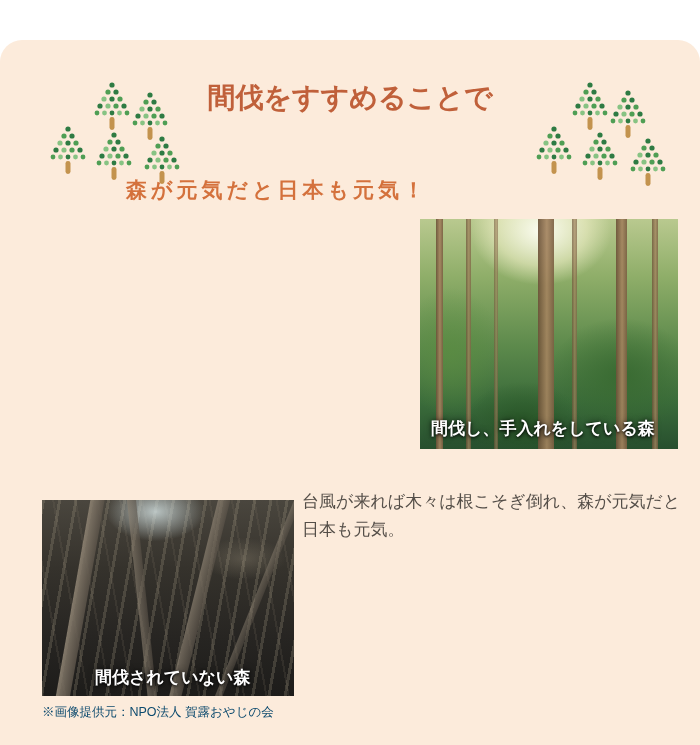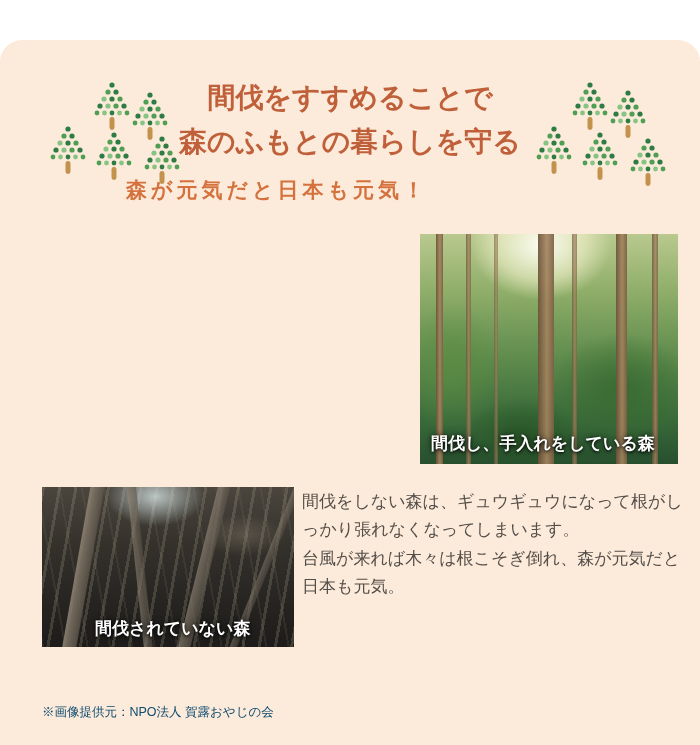--- a/index.html
+++ b/index.html
@@ -21,31 +21,31 @@
   .tree { position:absolute; width:36px; height:52px; }
 
   
   .bodytext { font-size:17px; line-height:28.4px; color:#544e48; }
   .col-left  { position:absolute; left:40px;  top:186px; width:384px; }
   .col-right { position:absolute; left:302px; top:448px; width:384px; }
   .col-left  p.gap, .col-right p.gap { margin-top:5px; }
 
   
   .photo { position:absolute; overflow:hidden; }
-  .photo-thinned { left:420px; top:194px; width:258px; height:230px;
+  .photo-thinned { left:420px; top:179px; width:258px; height:230px;
     background:
       radial-gradient(ellipse 90px 70px at 47% 5%, rgba(255,255,246,.95), rgba(255,250,215,.5) 50%, rgba(255,250,215,0) 78%),
       radial-gradient(ellipse 70px 90px at 12% 58%, rgba(90,140,65,.75), rgba(90,140,65,0) 72%),
       radial-gradient(ellipse 100px 80px at 78% 68%, rgba(55,105,48,.9), rgba(55,105,48,0) 72%),
       radial-gradient(ellipse 80px 55px at 40% 88%, rgba(40,85,38,.9), rgba(40,85,38,0) 72%),
       linear-gradient(180deg, #b9c98f 0%, #8fae69 25%, #5d8a4c 55%, #3a6b3a 80%, #274f2e 100%);
   }
   .trunk { position:absolute; top:0; height:100%;
            background:linear-gradient(90deg,#6b5238,#a4845f 55%,#7a5f42); opacity:.92; }
-  .photo-unthinned { left:42px; top:447px; width:252px; height:160px;
+  .photo-unthinned { left:42px; top:460px; width:252px; height:196px;
     background:
       radial-gradient(ellipse 70px 42px at 45% 6%, rgba(205,218,218,.85), rgba(205,218,218,0) 70%),
       radial-gradient(ellipse 60px 30px at 80% 30%, rgba(150,140,120,.35), rgba(150,140,120,0) 70%),
       repeating-linear-gradient(100deg, rgba(165,155,132,.25) 0 3px, rgba(0,0,0,0) 3px 16px),
       repeating-linear-gradient(80deg, rgba(120,110,95,.18) 0 2px, rgba(0,0,0,0) 2px 22px),
       linear-gradient(180deg, #4a463e 0%, #35322c 35%, #272522 70%, #1d1c1a 100%);
   }
   .lean-trunk { position:absolute; background:linear-gradient(90deg,#8d8272,#5a5248); opacity:.85; }
 
   .photo-caption { position:absolute; color:#ffffff; font-size:17px; font-weight:bold;
@@ -113,21 +113,20 @@
     <svg class="tree" style="left:50px;top:50px" viewBox="0 0 36 52">
         <use href="#dot-tree"></use>
       </svg>
     <svg class="tree" style="left:98px;top:56px" viewBox="0 0 36 52">
         <use href="#dot-tree"></use>
       </svg>
   </div>
 
   <h1 class="title">
     <span>間伐をすすめることで</span><br>
-    <span>森のふもとの暮らしを守る</span>
   </h1>
   <div class="subtitle">森が元気だと日本も元気！</div>
 
 
   <div class="photo photo-thinned">
     <div class="trunk" style="left:16px;width:7px"></div>
     <div class="trunk" style="left:46px;width:5px;opacity:.75"></div>
     <div class="trunk" style="left:74px;width:4px;opacity:.6"></div>
     <div class="trunk" style="left:118px;width:16px"></div>
     <div class="trunk" style="left:152px;width:5px;opacity:.7"></div>
@@ -140,17 +139,16 @@
     <div class="lean-trunk" style="left:30px;top:-10px;width:14px;height:230px;transform:rotate(10deg)"></div>
     <div class="lean-trunk" style="left:96px;top:-10px;width:9px;height:230px;transform:rotate(-6deg);opacity:.6"></div>
     <div class="lean-trunk" style="left:150px;top:-10px;width:12px;height:230px;transform:rotate(14deg);opacity:.7"></div>
     <div class="lean-trunk" style="left:210px;top:-10px;width:7px;height:230px;transform:rotate(22deg);opacity:.5"></div>
     <div class="photo-caption cap-unthinned">間伐されていない森</div>
   </div>
 
   <div class="credit">※画像提供元：NPO法人 賀露おやじの会</div>
 
   <div class="col-right bodytext">
-    <p>間伐をしない森は、ギュウギュウになって根がしっかり張れなくなってしまいます。</p>
     <p>台風が来れば木々は根こそぎ倒れ、森が元気だと日本も元気。</p>
   </div>
 
 </div>
 
 </body></html>

